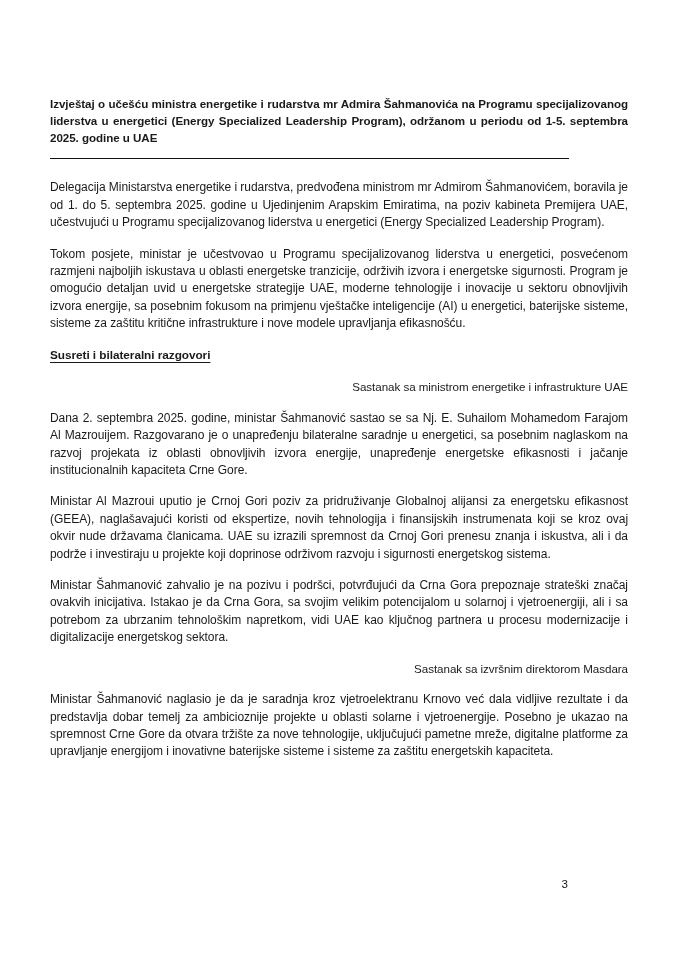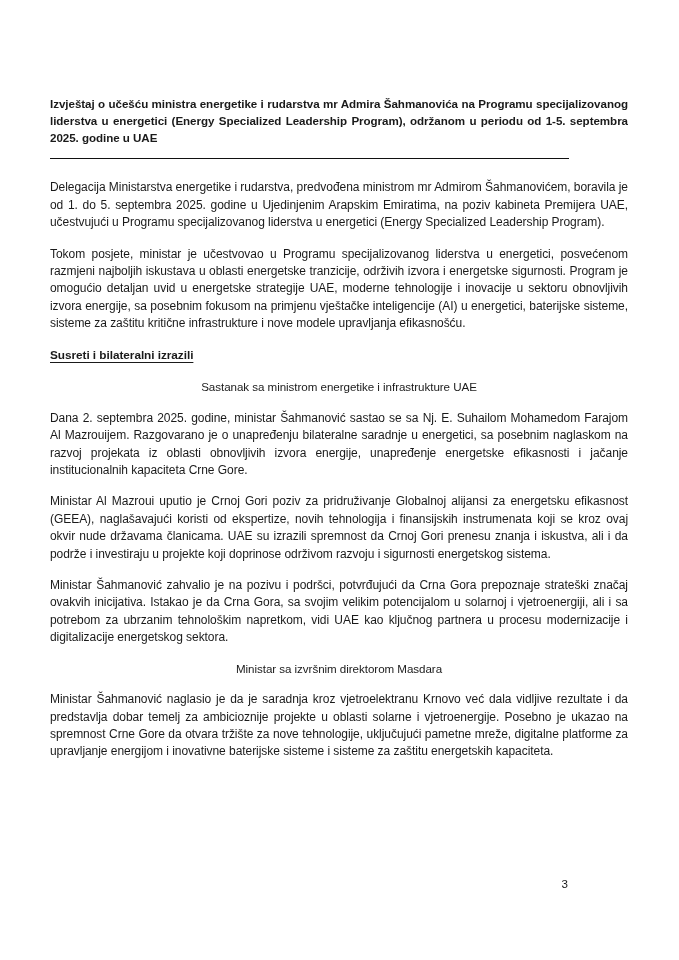--- a/index.html
+++ b/index.html
@@ -64,21 +64,21 @@
     text-decoration: underline;
     text-underline-offset: 2.5px;
     margin: 0 0 16px 0;
     line-height: 1.4;
     letter-spacing: -0.05px;
   }
   p.plain-line {
     font-size: 11.6px;
     line-height: 1.45;
     margin: 0 0 14px 0;
-    text-align: center;
+    text-align: right;
     letter-spacing: -0.05px;
   }
   .page-number {
     position: absolute;
     right: 33px;
     top: 878px;
     font-size: 11.6px;
     line-height: 1;
     color: #1a1a1a;
   }
@@ -93,31 +93,31 @@
     <div class="doc-title">Izvještaj o učešću ministra energetike i rudarstva mr Admira Šahmanovića na Programu specijalizovanog liderstva u energetici (Energy Specialized Leadership Program), održanom u periodu od 1-5. septembra 2025. godine u UAE</div>
 
     <hr class="title-rule">
 
     <div class="spacer-top">
 
       <p class="body-par">Delegacija Ministarstva energetike i rudarstva, predvođena ministrom mr Admirom Šahmanovićem, boravila je od 1. do 5. septembra 2025. godine u Ujedinjenim Arapskim Emiratima, na poziv kabineta Premijera UAE, učestvujući u Programu specijalizovanog liderstva u energetici (Energy Specialized Leadership Program).</p>
 
       <p class="body-par">Tokom posjete, ministar je učestvovao u Programu specijalizovanog liderstva u energetici, posvećenom razmjeni najboljih iskustava u oblasti energetske tranzicije, održivih izvora i energetske sigurnosti. Program je omogućio detaljan uvid u energetske strategije UAE, moderne tehnologije i inovacije u sektoru obnovljivih izvora energije, sa posebnim fokusom na primjenu vještačke inteligencije (AI) u energetici, baterijske sisteme, sisteme za zaštitu kritične infrastrukture i nove modele upravljanja efikasnošću.</p>
 
-      <h2 class="sub-head">Susreti  i bilateralni izrazili</h2>
+      <h2 class="sub-head">Susreti  i bilateralni razgovori</h2>
 
       <p class="plain-line">Sastanak sa ministrom energetike i infrastrukture UAE</p>
 
       <p class="body-par">Dana 2. septembra 2025. godine, ministar Šahmanović sastao se sa Nj. E. Suhailom Mohamedom Farajom Al Mazrouijem. Razgovarano je o unapređenju bilateralne saradnje u energetici, sa posebnim naglaskom na razvoj projekata iz oblasti obnovljivih izvora energije, unapređenje energetske efikasnosti i jačanje institucionalnih kapaciteta Crne Gore.</p>
 
       <p class="body-par">Ministar Al Mazroui uputio je Crnoj Gori poziv za pridruživanje Globalnoj alijansi za energetsku efikasnost (GEEA), naglašavajući koristi od ekspertize, novih tehnologija i finansijskih instrumenata koji se kroz ovaj okvir nude državama članicama. UAE su izrazili spremnost da Crnoj Gori prenesu znanja i iskustva, ali i da podrže i investiraju u projekte koji doprinose održivom razvoju i sigurnosti energetskog sistema.</p>
 
       <p class="body-par">Ministar Šahmanović zahvalio je na pozivu i podršci, potvrđujući da Crna Gora prepoznaje strateški značaj ovakvih inicijativa. Istakao je da Crna Gora, sa svojim velikim potencijalom u solarnoj i vjetroenergiji, ali i sa potrebom za ubrzanim tehnološkim napretkom, vidi UAE kao ključnog partnera u procesu modernizacije i digitalizacije energetskog sektora.</p>
 
-      <p class="plain-line">Ministar sa izvršnim direktorom Masdara</p>
+      <p class="plain-line">Sastanak sa izvršnim direktorom Masdara</p>
 
 
       <p class="body-par">Ministar Šahmanović naglasio je da je saradnja kroz vjetroelektranu Krnovo već dala vidljive rezultate i da predstavlja dobar temelj za ambicioznije projekte u oblasti solarne i vjetroenergije. Posebno je ukazao na spremnost Crne Gore da otvara tržište za nove tehnologije, uključujući pametne mreže, digitalne platforme za upravljanje energijom i inovativne baterijske sisteme i sisteme za zaštitu energetskih kapaciteta.</p>
 
     </div>
   </div>
 
   <div class="page-number">3</div>
 
 </div>

